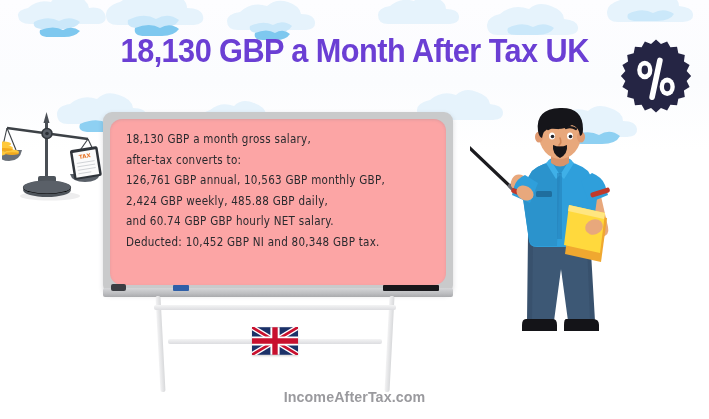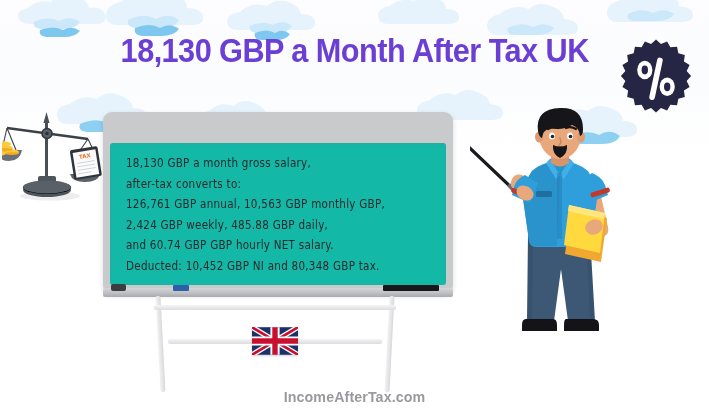--- a/index.html
+++ b/index.html
@@ -39,24 +39,23 @@
 
   
   .board-frame {
     position:absolute; left:103px; top:112px; width:350px; height:182px;
     background:#c9cacb;
     border-radius:9px;
     box-shadow:0 2px 5px rgba(60,60,70,.18);
   }
   .board-inner {
     position:absolute; left:7px; top:7px; right:7px; bottom:9px;
-    background:#14b8a6;
-    border-radius:3px;
+    background:#fca5a5;
+    border-radius:12px;
     box-shadow:inset 0 1px 3px rgba(120,125,135,.22);
-    margin-top:24px;
   }
   .board-text {
     position:absolute; left:16px; top:14px; right:10px;
     display:flex; flex-direction:column; gap:8.5px;
   }
   .board-line {
     font-family:"DejaVu Sans", sans-serif;
     font-size:10.5px;
     color:#2a2a2e;
     letter-spacing:0.25px;

